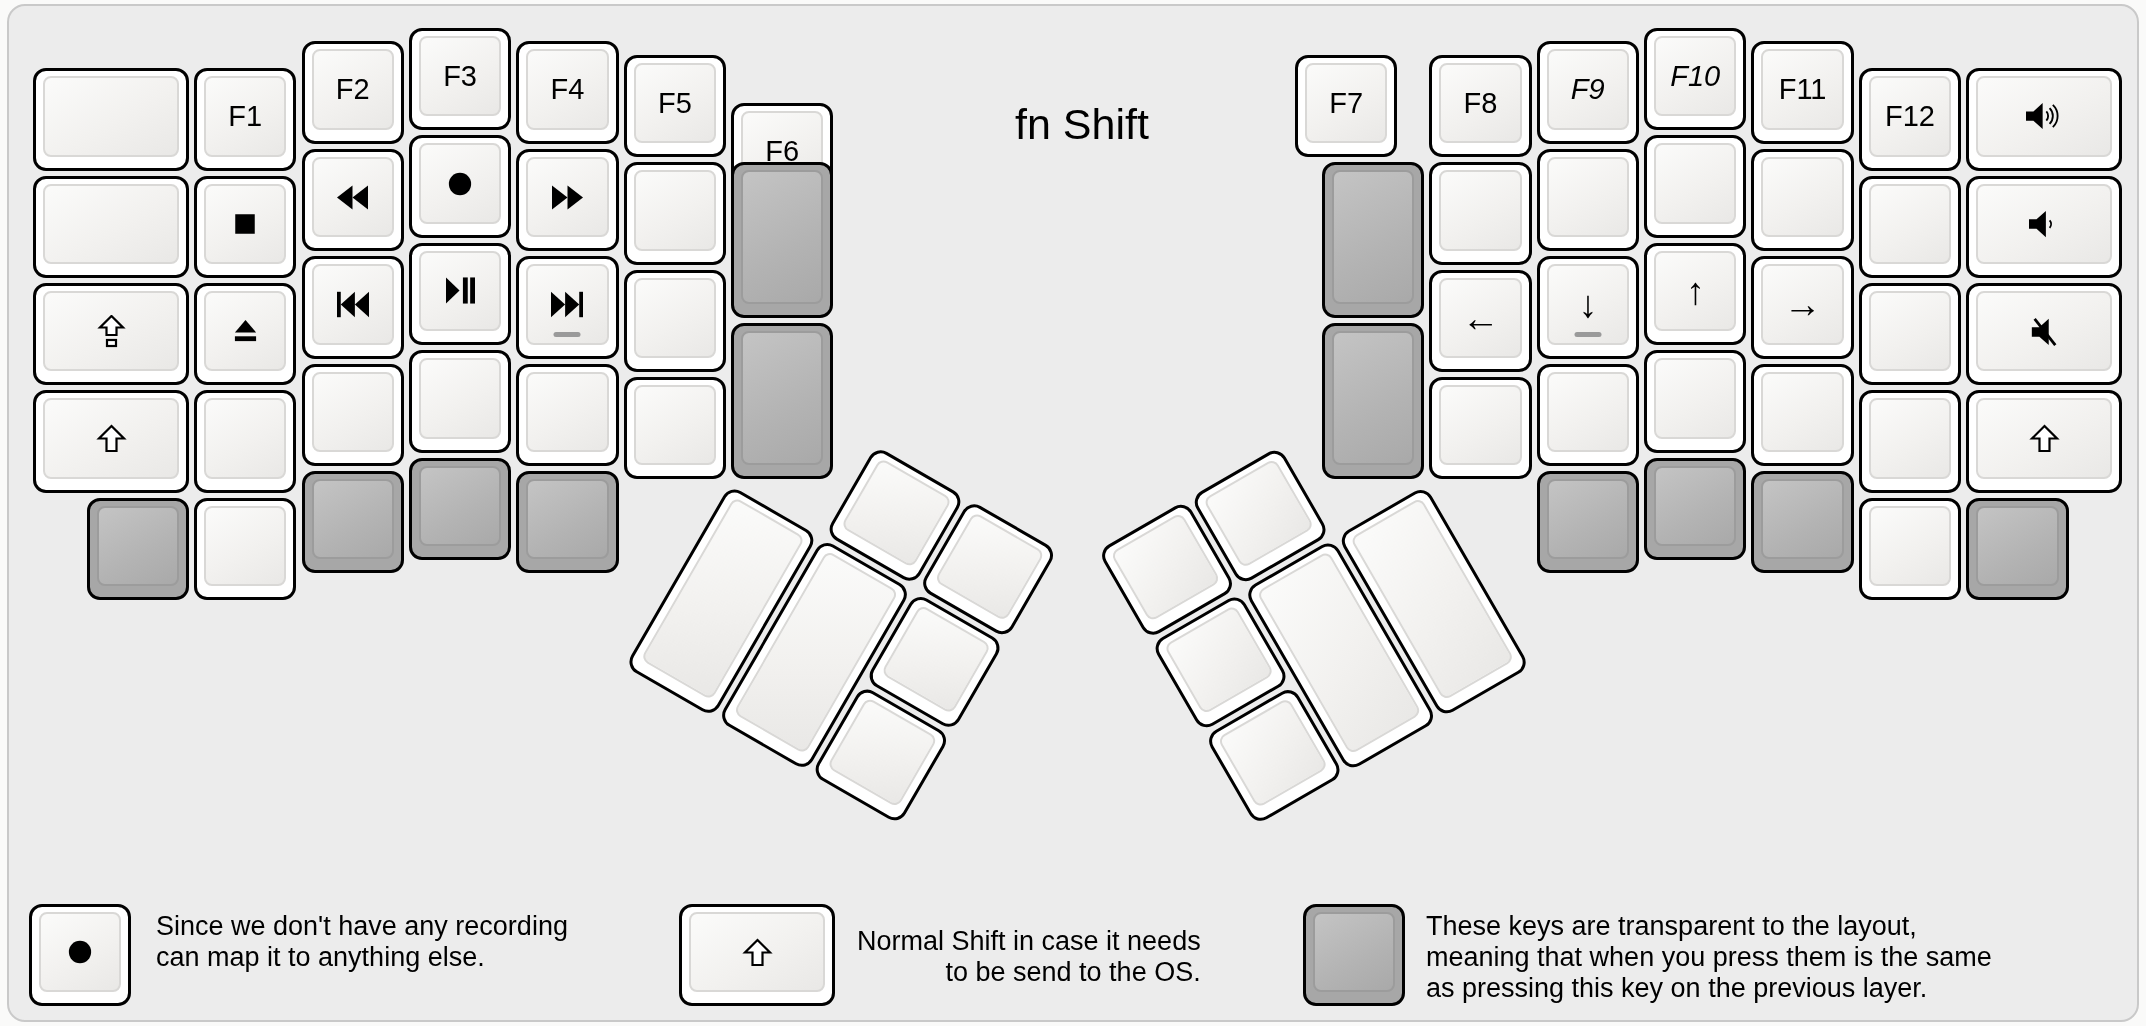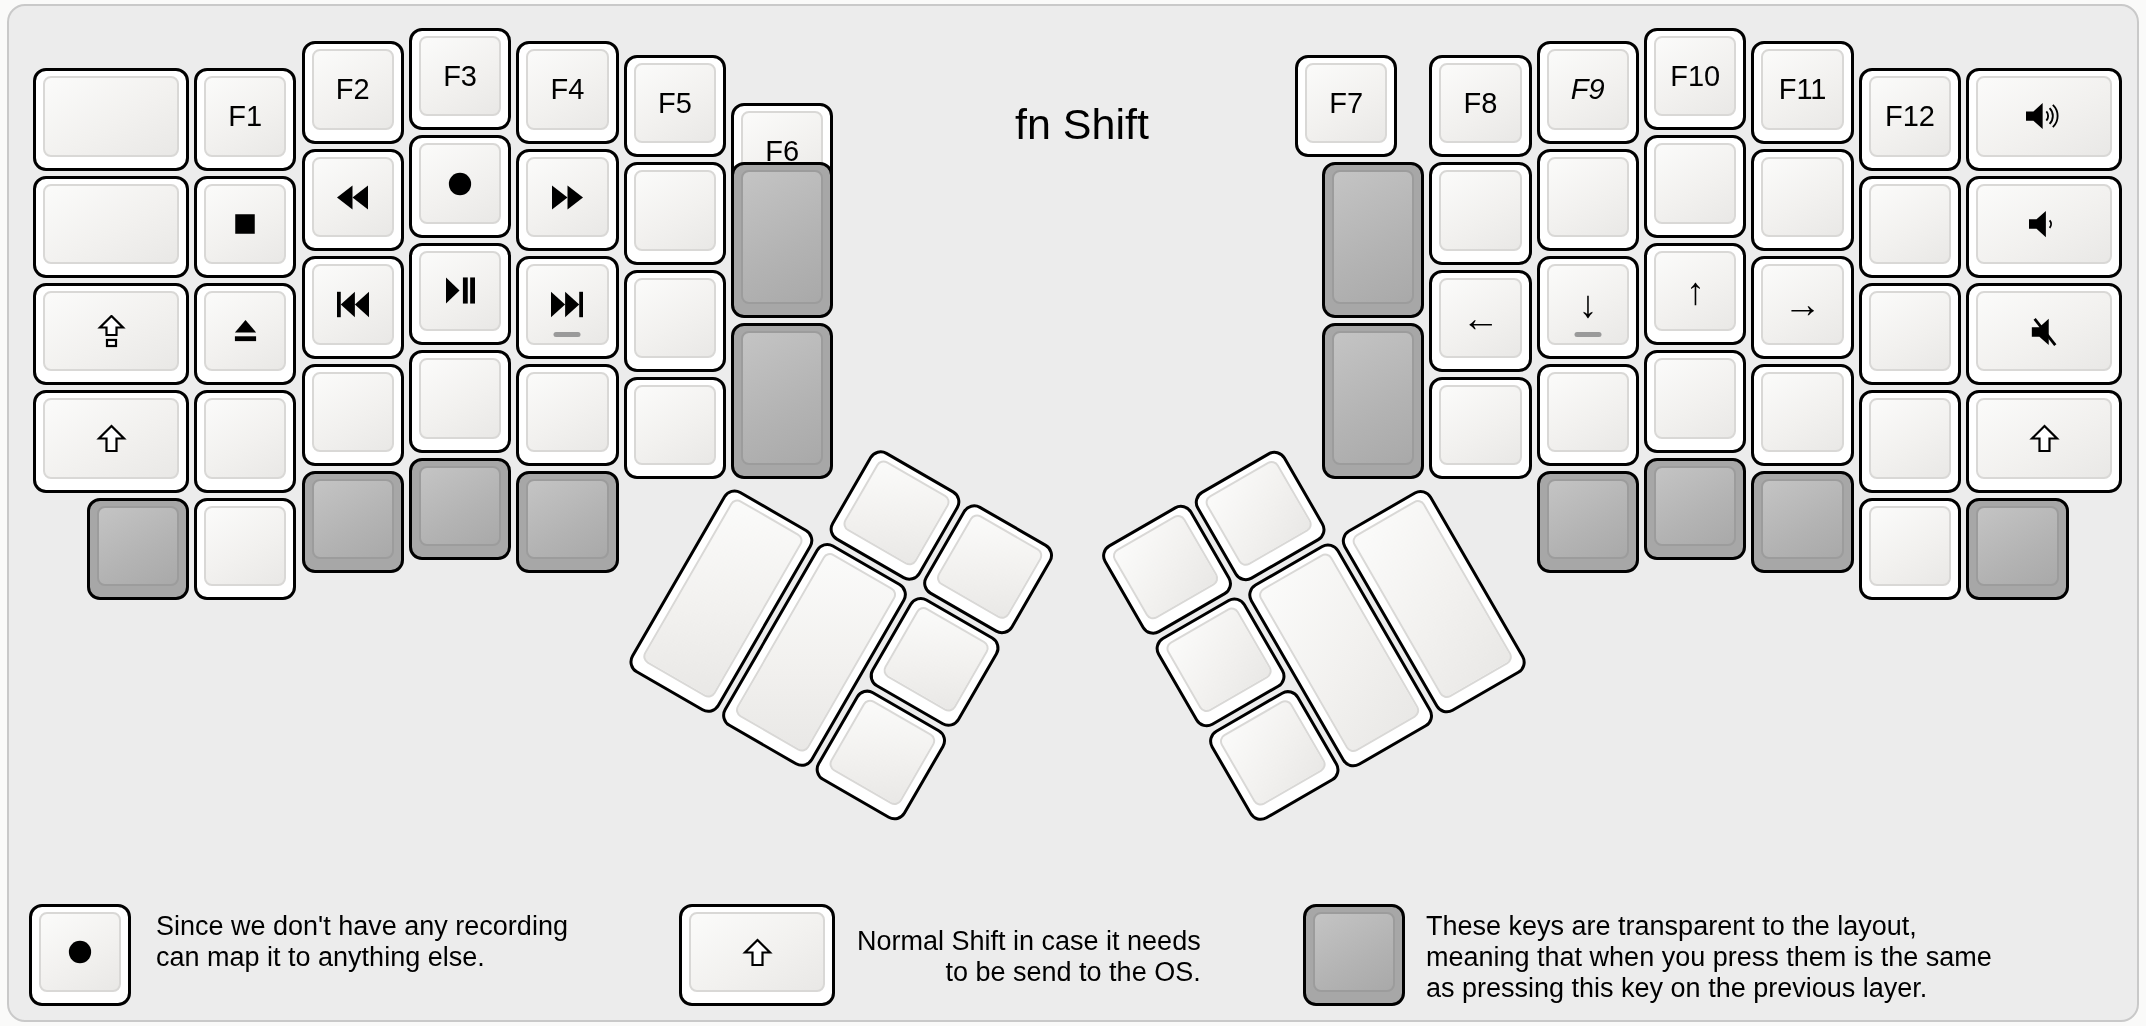--- a/index.html
+++ b/index.html
@@ -269,21 +269,21 @@
           <span class="arrow-glyph">↓</span>
         </div>
         <div class="dash"></div>
       </div>
       <div class="key w" style="left: 1527.6px; top: 357.625px; width: 102.4px; height: 102.4px;">
         <div class="keytop"></div>
       </div>
       <div class="key g" style="left: 1527.6px; top: 465.025px; width: 102.4px; height: 102.4px;">
         <div class="keytop"></div>
       </div>
-      <div class="key w" style="left: 1635px; top: 22px; width: 102.4px; height: 102.4px;">
+      <div class="key w" style="left: 1635px; top: 22px; width: 102.4px; height: 102.4px; font-style: italic;">
         <div class="keytop">
           <span class="klabel">F10</span>
         </div>
       </div>
       <div class="key w" style="left: 1635px; top: 129.4px; width: 102.4px; height: 102.4px;">
         <div class="keytop"></div>
       </div>
       <div class="key w" style="left: 1635px; top: 236.8px; width: 102.4px; height: 102.4px;">
         <div class="keytop">
           <span class="arrow-glyph">↑</span>

